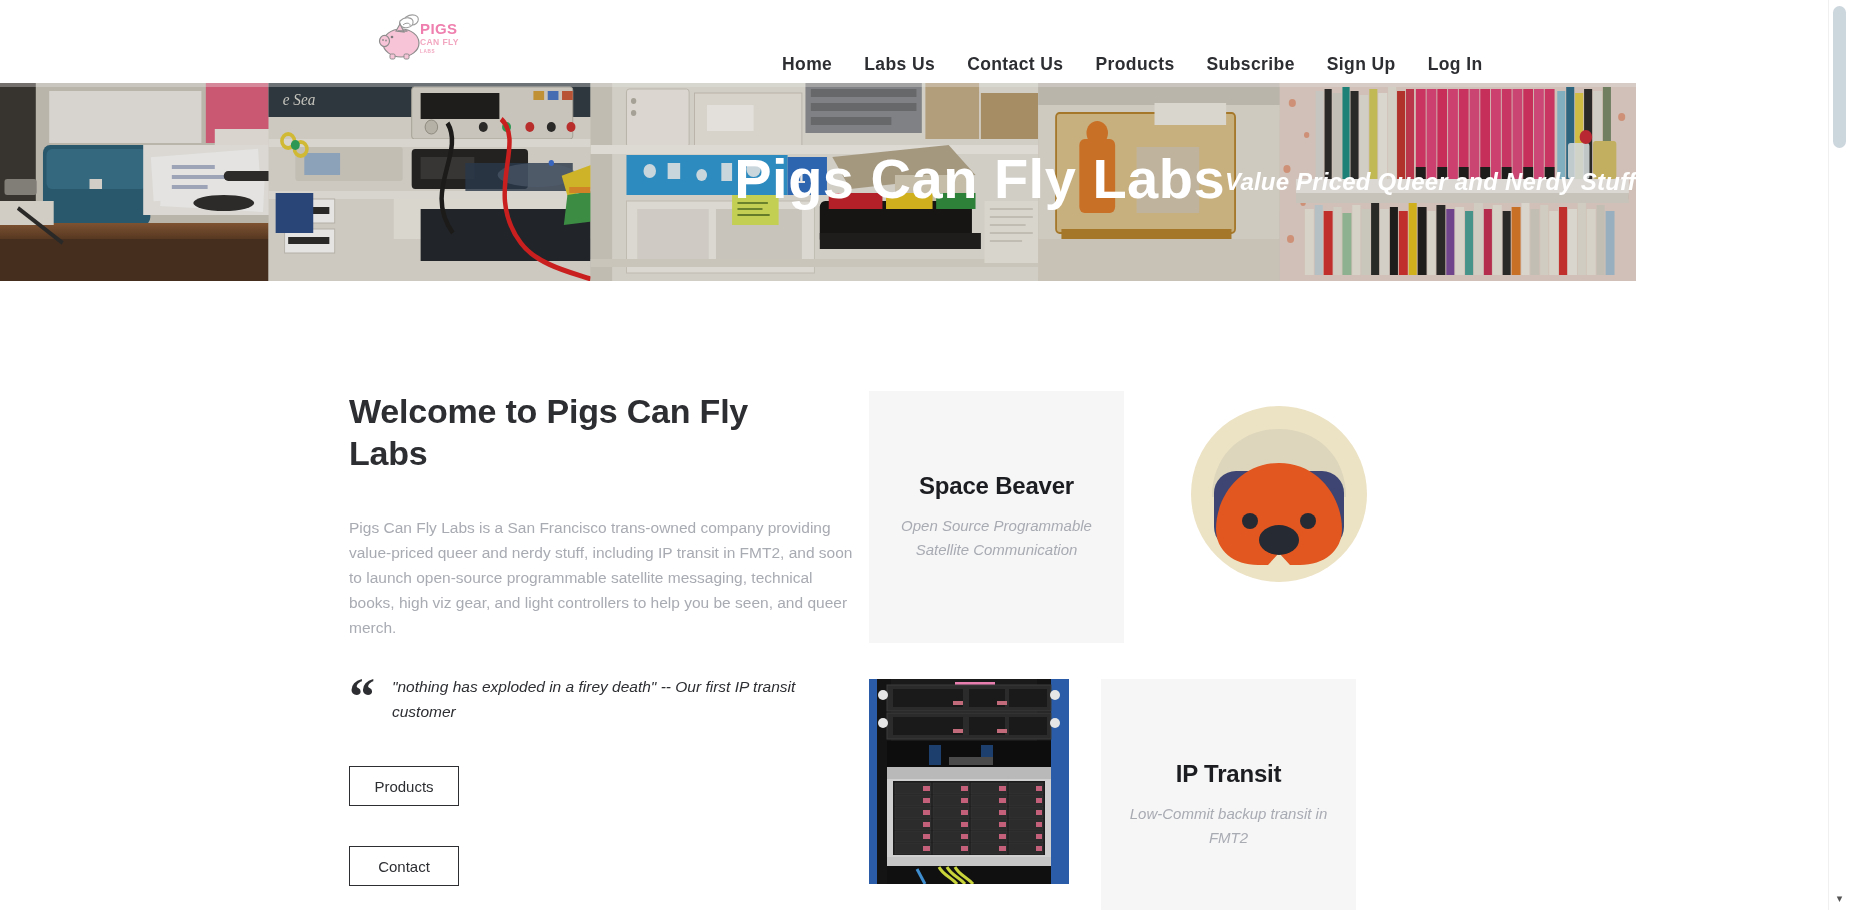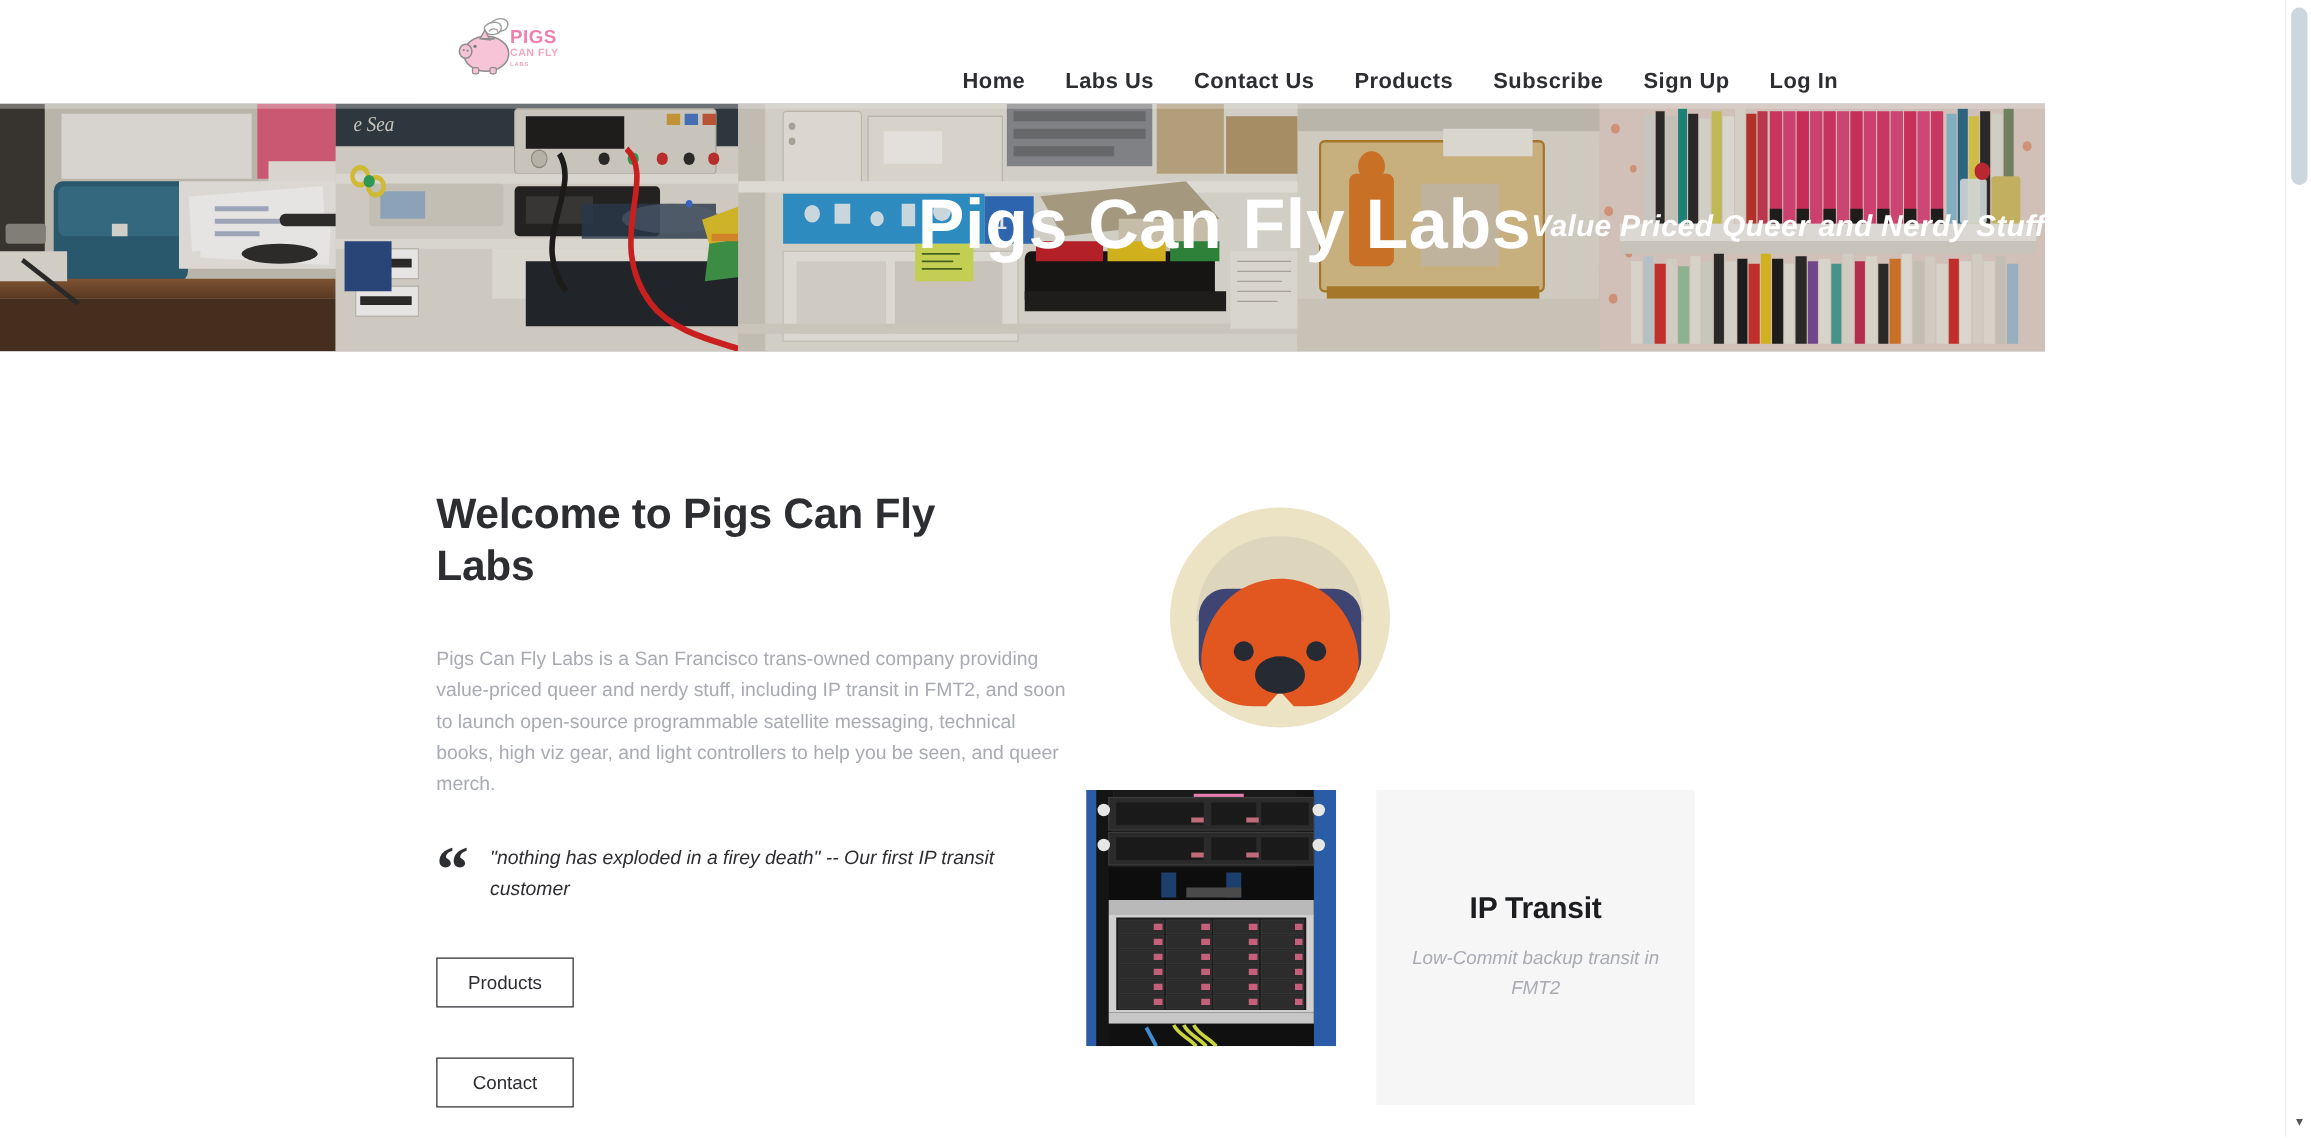--- a/index.html
+++ b/index.html
@@ -25,20 +25,21 @@
     overflow: hidden;
   }
 
   
   .site-header {
     position: relative;
     height: 83px;
     background: #ffffff;
     display: flex;
     align-items: center;
+    margin-left: 12px;
   }
   .brand-logo {
     position: absolute;
     left: 364px; top: 12px;
     width: 84px; height: 52px;
     display: block;
   }
   .main-nav {
     position: absolute;
     left: 770px; top: 0;
@@ -581,20 +582,24 @@
             <span class="quote-text">"nothing has exploded in a firey death" -- Our first IP transit customer</span>
           </div>
 
           <button class="cta-button">Products</button>
           <button class="cta-button">Contact</button>
         </div>
 
         <div class="col-right">
 
           <div class="card-row row-one">
+            <div class="info-card card-a">
+              <div class="card-title">Space Beaver</div>
+              <div class="card-subtitle">Open Source Programmable Satellite Communication</div>
+            </div>
 
             <div class="beaver-wrap">
               <svg width="178" height="178" viewBox="0 0 178 178">
                 <circle cx="89" cy="89" r="88" fill="#ece2c4"></circle>
                 <path d="M22 92 C22 50 52 24 89 24 C126 24 156 50 156 92 Z" fill="#ddd6bc"></path>
                 <rect x="24" y="66" width="130" height="78" rx="22" fill="#3e4573"></rect>
                 <circle cx="50" cy="98" r="15" fill="#262a33"></circle>
                 <circle cx="128" cy="98" r="15" fill="#262a33"></circle>
                 <path d="M89 58 C128 58 152 92 152 124 C152 146 134 160 110 160
                          L100 160 L89 148 L78 160 L68 160 C44 160 26 146 26 124

